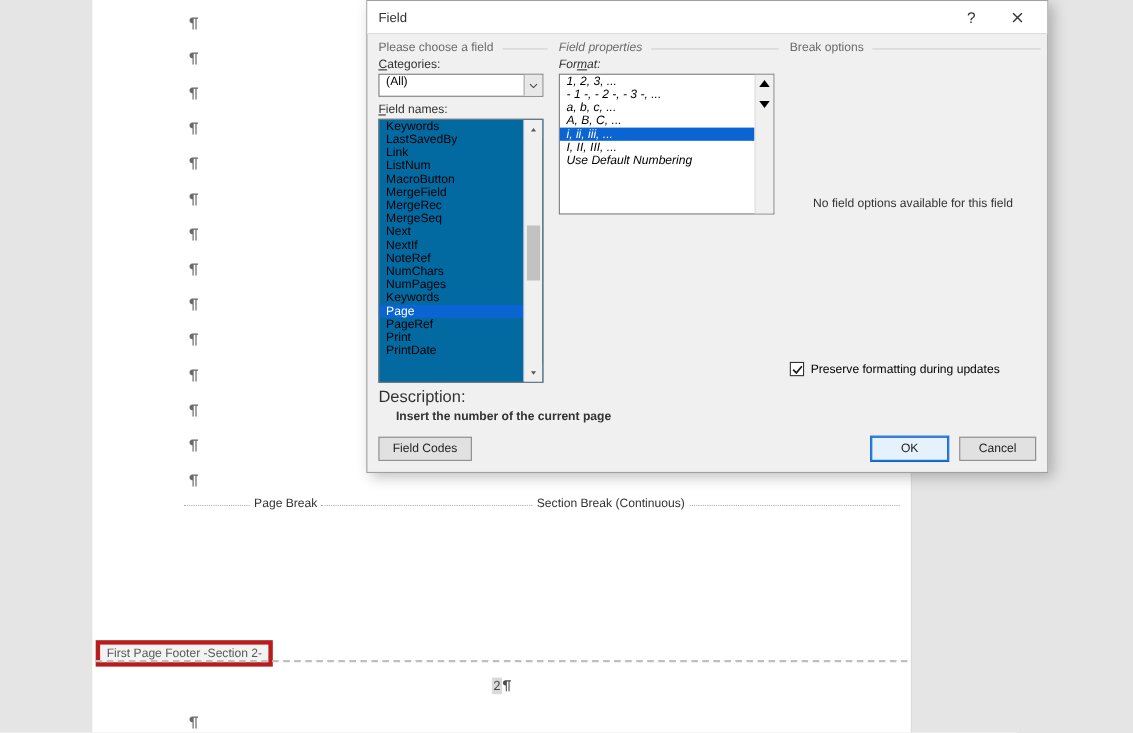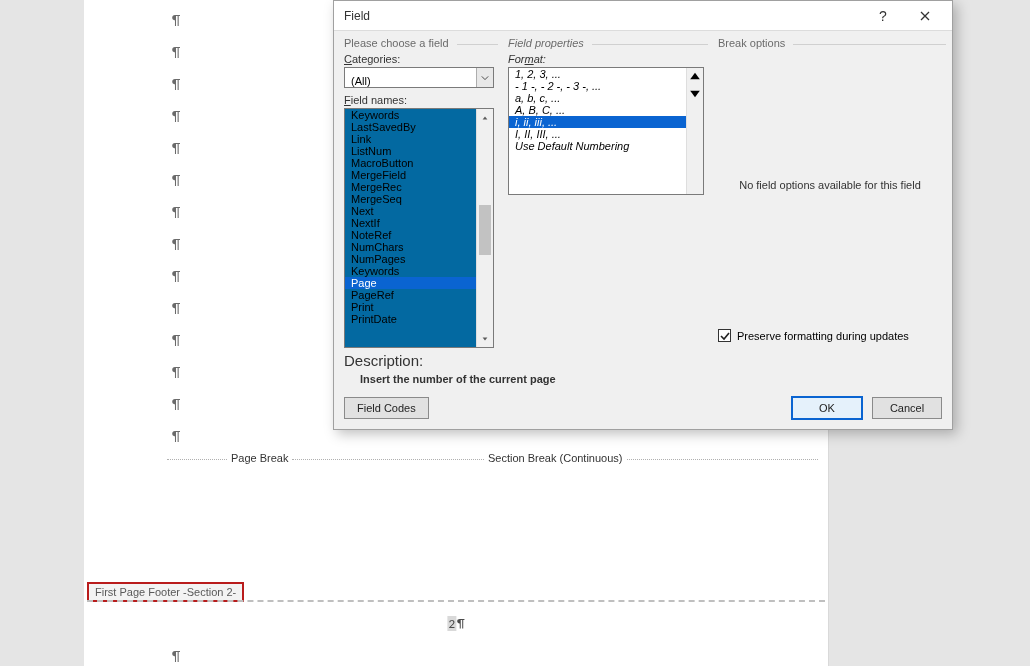--- a/index.html
+++ b/index.html
@@ -53,21 +53,21 @@
   }
   .break-line .lbl {
     padding: 0 4px;
     white-space: nowrap;
   }
   .footer-tag {
     position: absolute;
     left: 3px;
     top: 582px;
     background: #f3f3f3;
-    border: 2px solid #b91c1c;
+    border: 4px solid #b91c1c;
     padding: 2px 6px;
     font-size: 11px;
     color: #595959;
   }
   .footer-sep {
     position: absolute;
     left: 3px;
     right: 3px;
     top: 600px;
     border-top: 2px dashed #bfbfbf;
@@ -168,21 +168,21 @@
   .sec-hdr-row .group-sep { flex:1; margin-left:8px; margin-bottom:8px; }
 
   .lbl { font-size: 11px; color: #333; margin-bottom: 2px; }
   .lbl .ul { text-decoration: underline; }
   .combo {
     display: flex;
     height: 21px;
     border: 1px solid #7a7a7a;
     background: #fff;
     font-size: 11px;
-    align-items: flex-end;
+    align-items: flex-start;
     padding-left: 6px;
     margin-bottom: 6px;
   }
   .combo .txt { flex:1; }
   .combo .drop {
     width: 17px;
     height: 100%;
     border-left: 1px solid #adadad;
     background: #e8e8e8;
     display:flex; align-items:center; justify-content:center;

